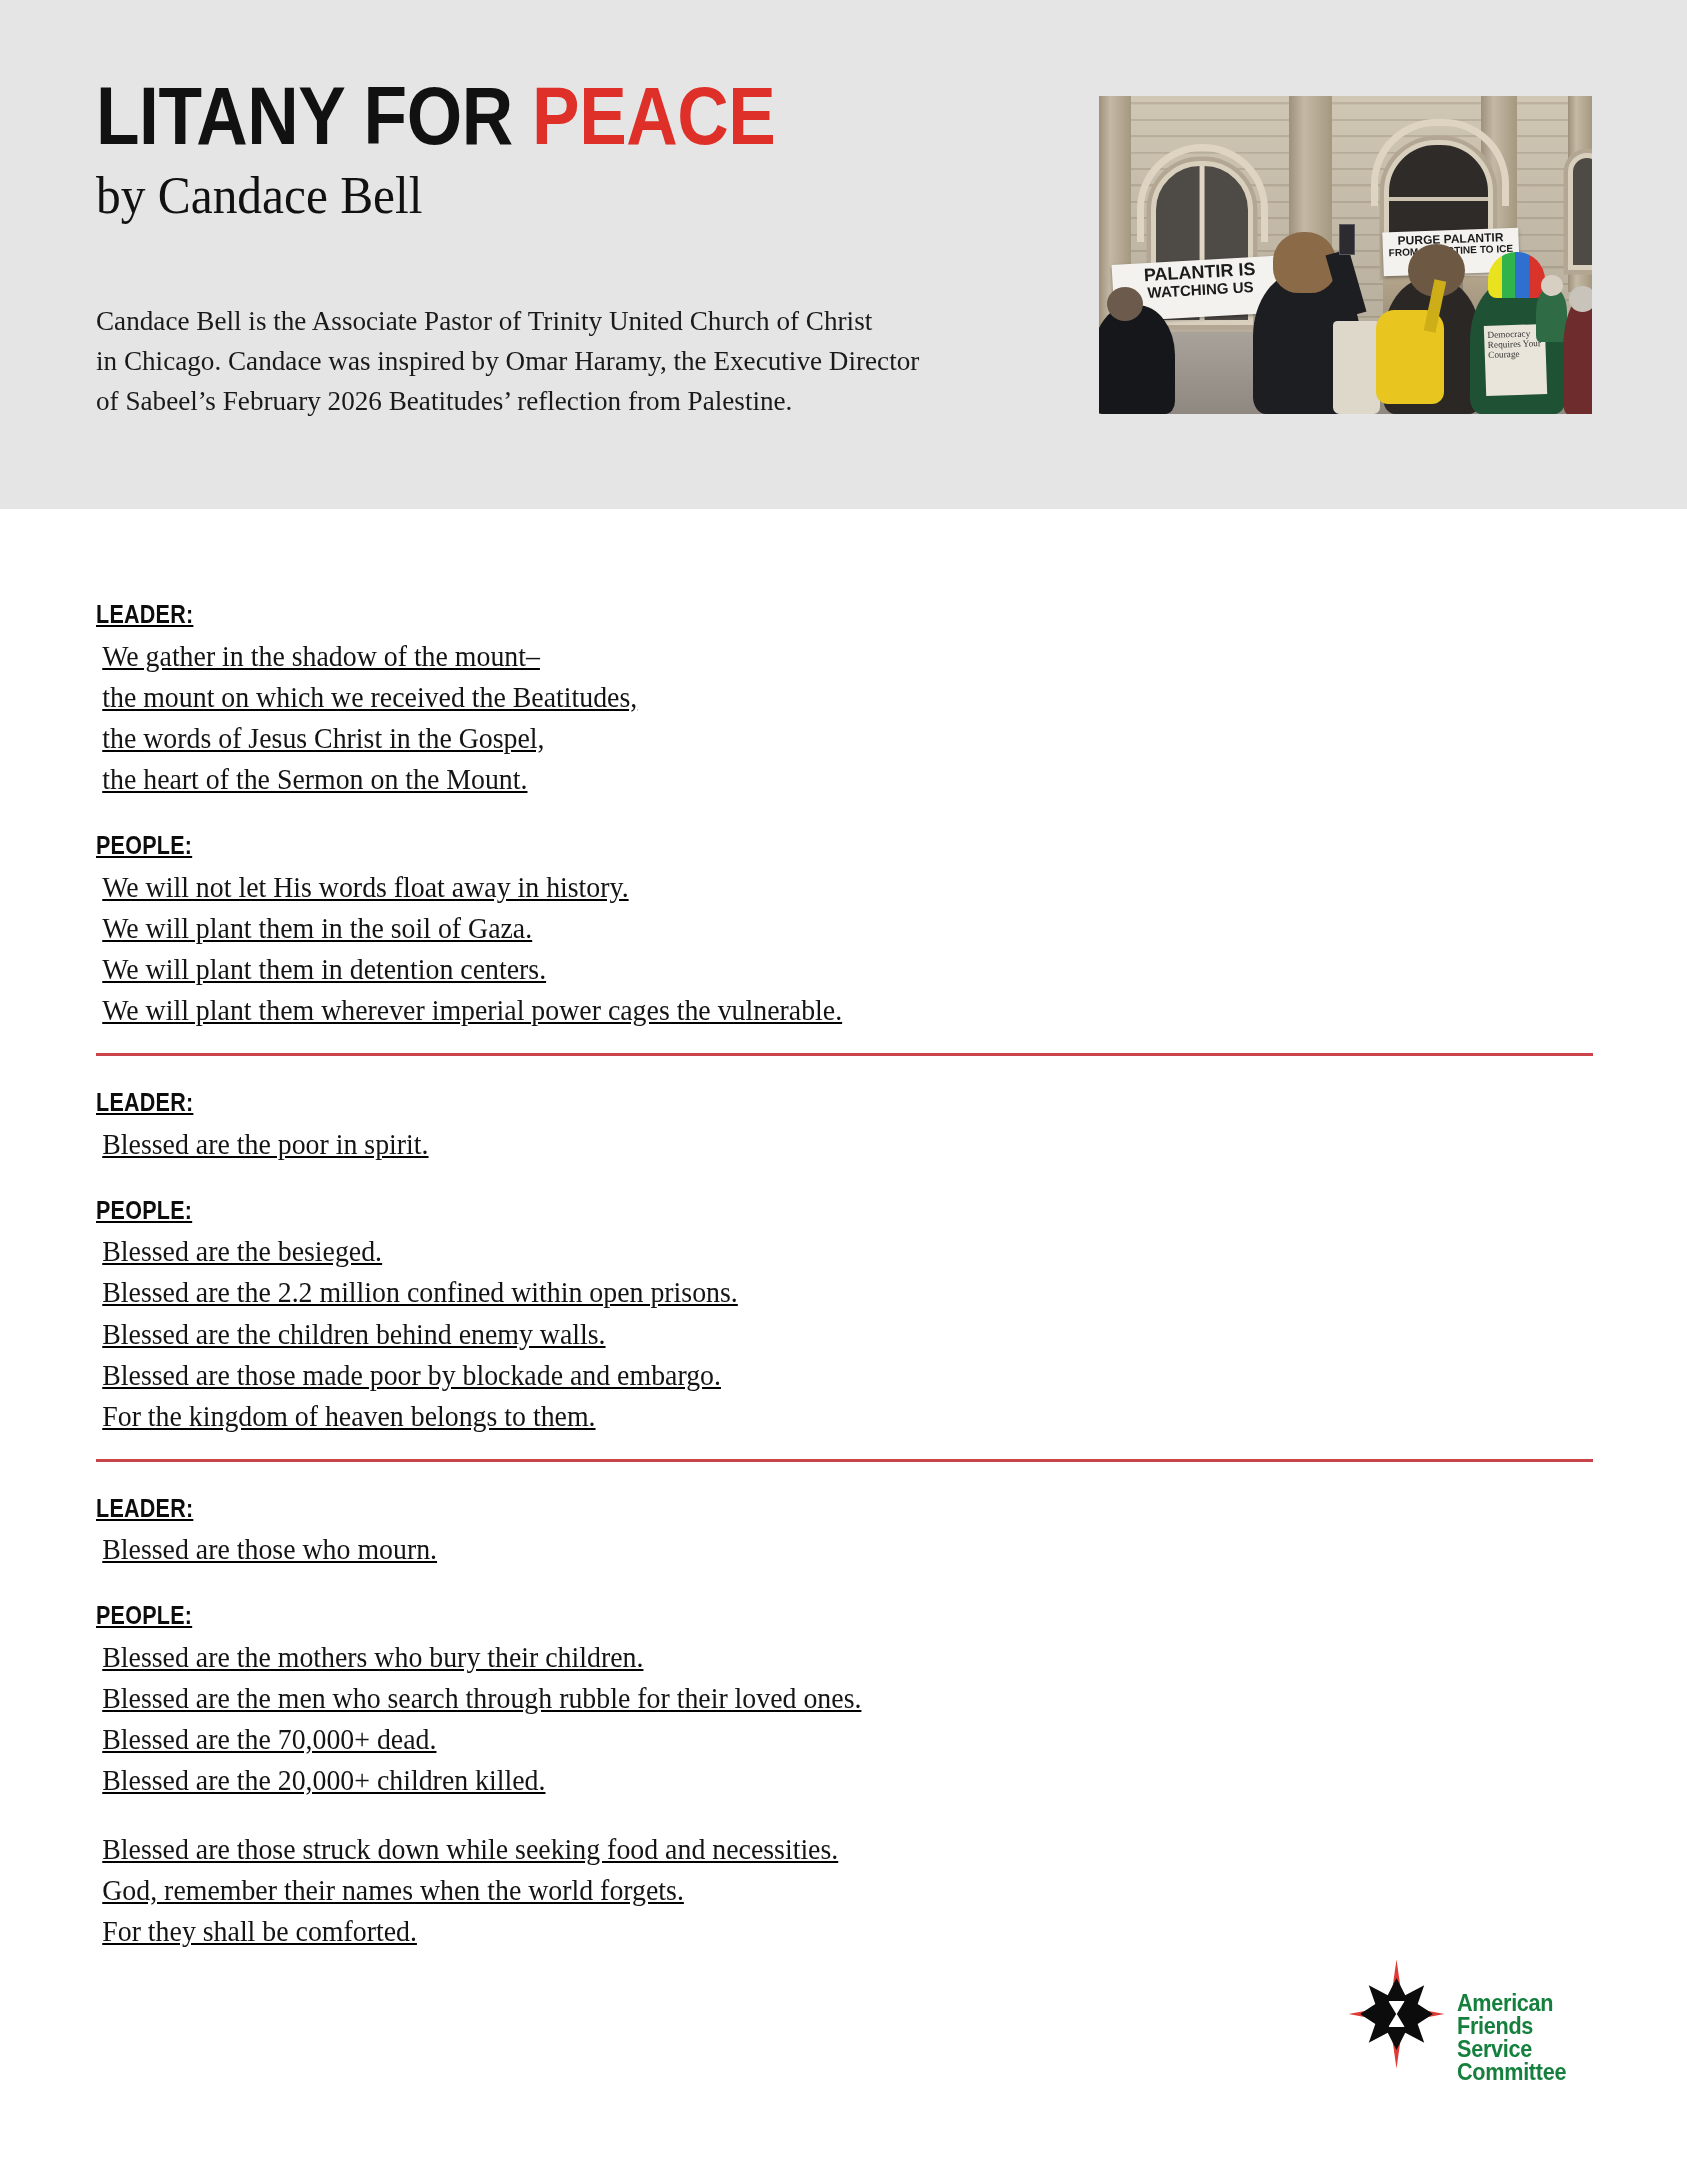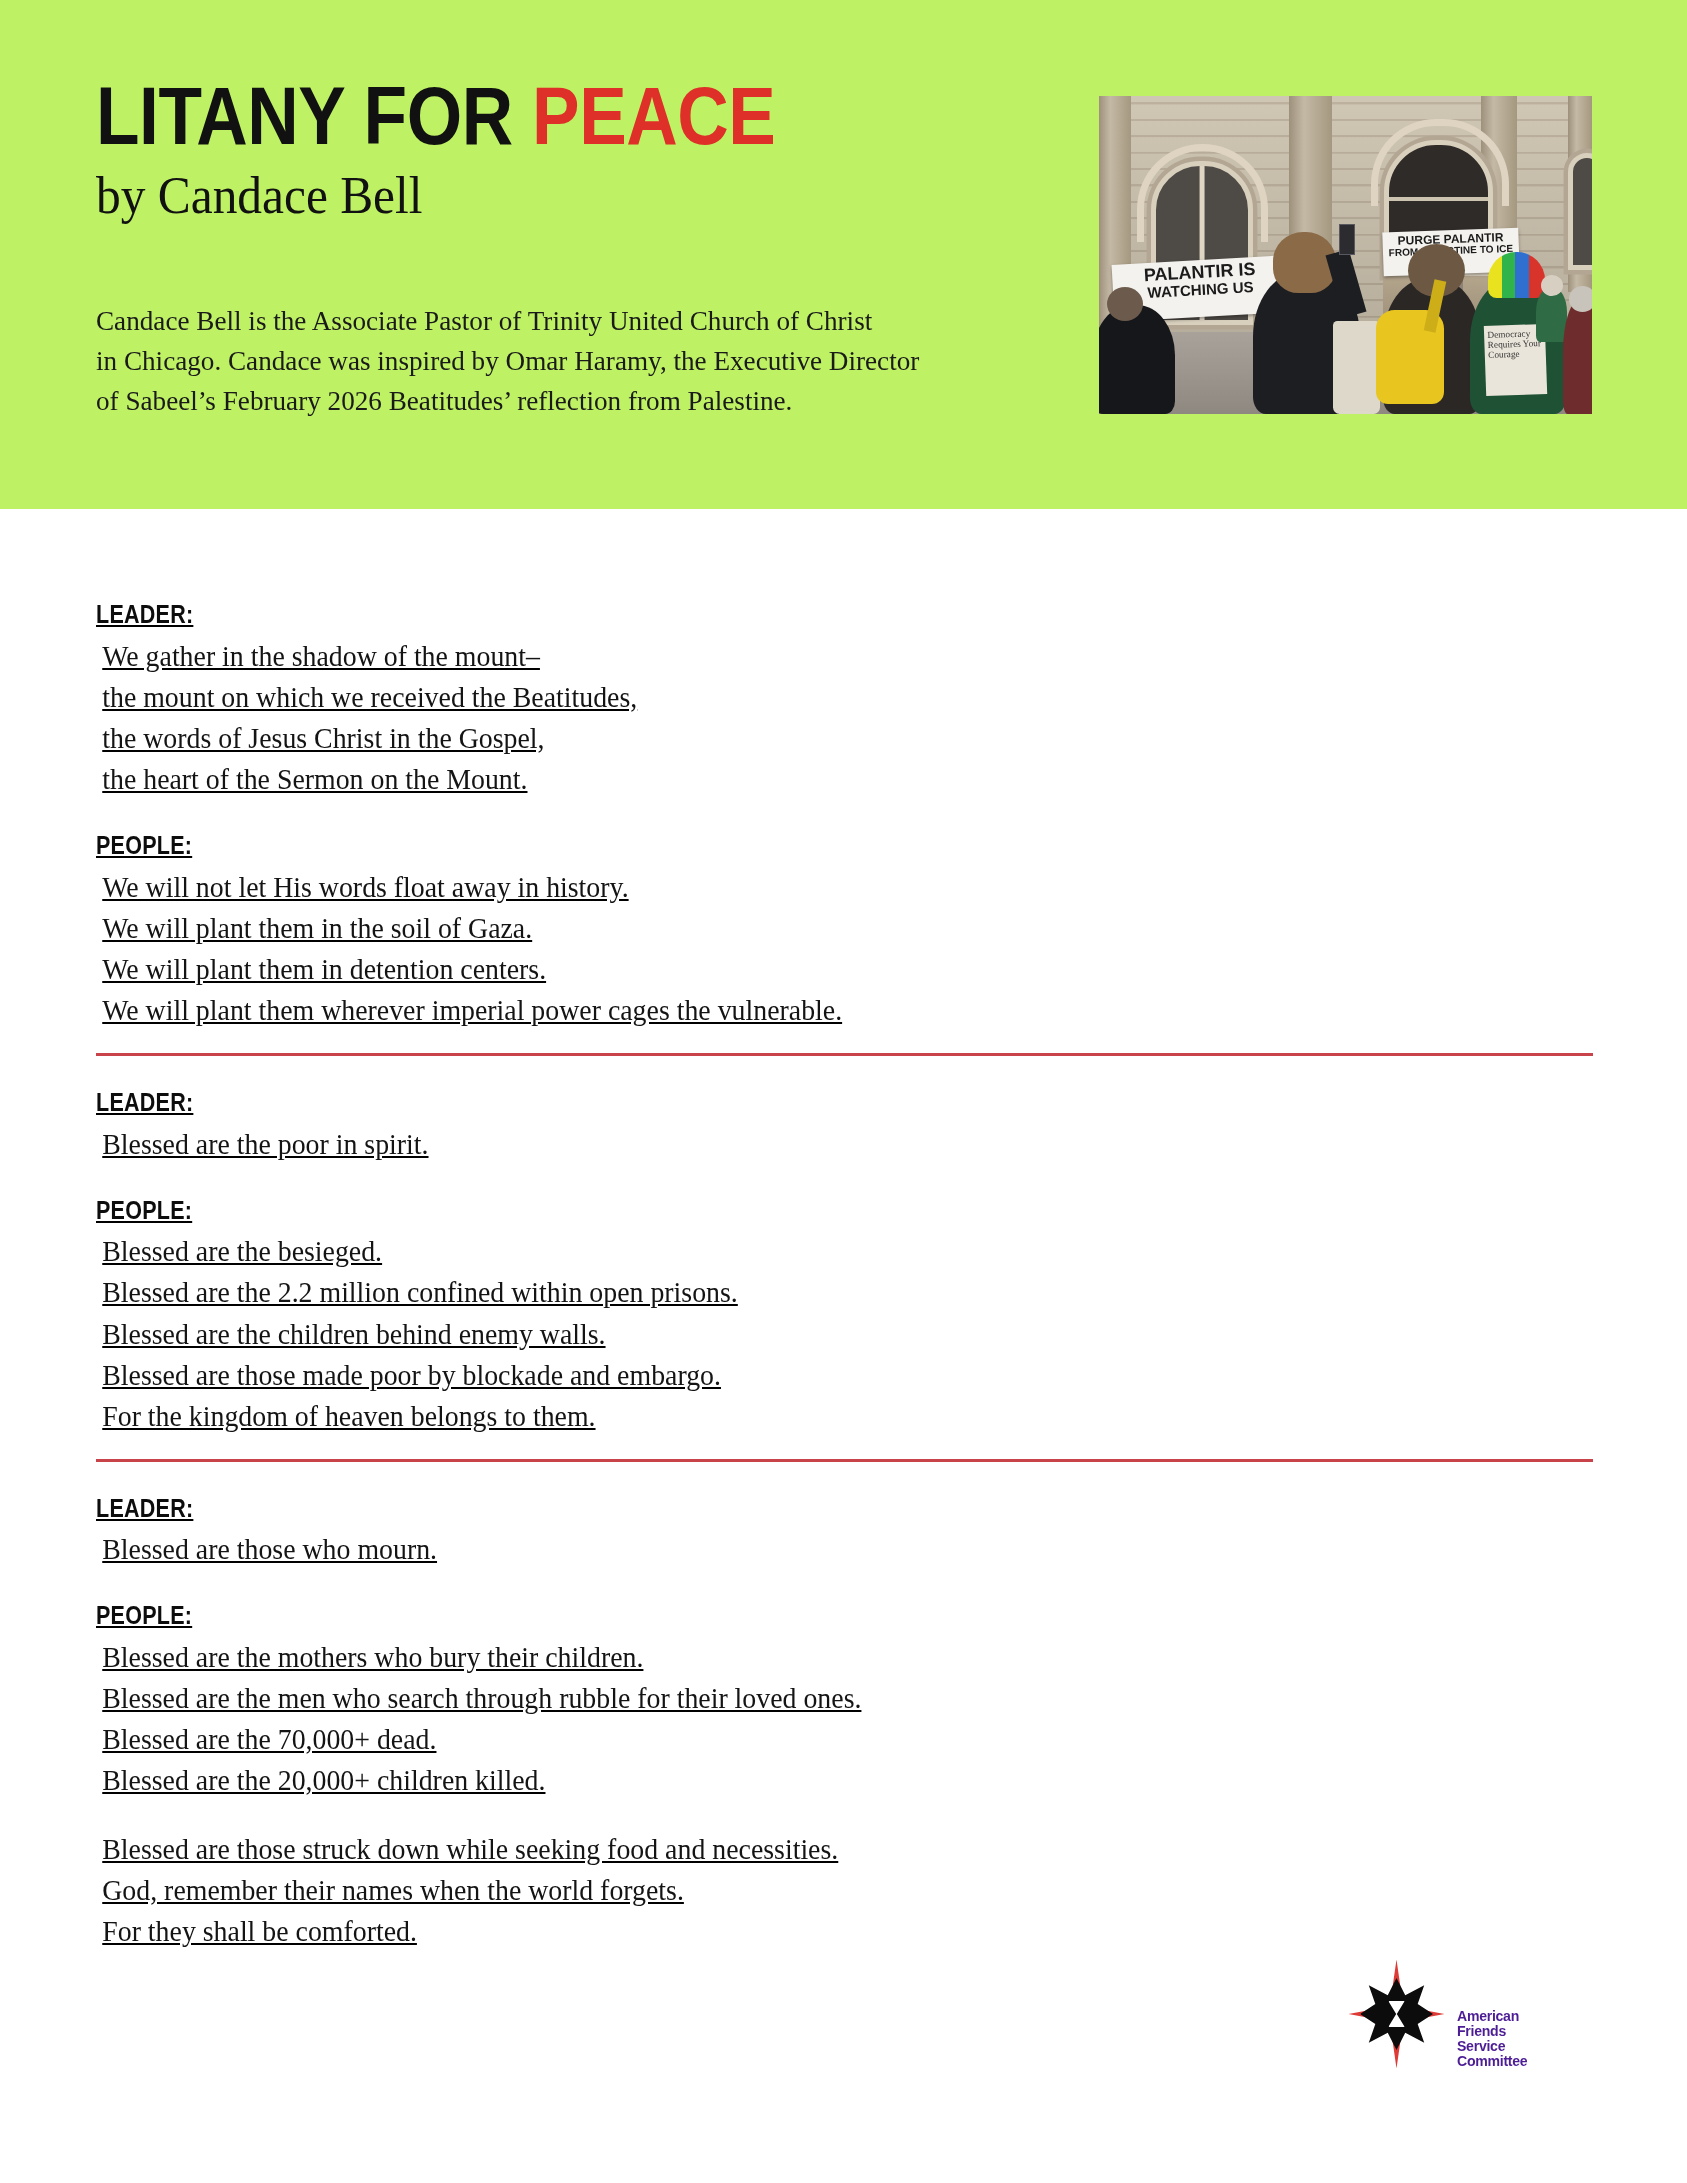--- a/index.html
+++ b/index.html
@@ -12,21 +12,21 @@
     overflow: hidden;
     position: relative;
   }
 
   
   .header-band {
     position: absolute;
     left: 0; top: 0;
     width: 1687px;
     height: 509px;
-    background: #bef264;
+    background: #e5e5e5;
   }
 
   .title-block {
     position: absolute;
     left: 96px;
     top: 76px;
     width: 961px;
   }
 
   .main-title {
@@ -286,23 +286,23 @@
   .hourglass {
     position: absolute; left: 50%; top: 50%;
     width: 16.4px; height: 26px;
     transform: translate(-50%,-50%);
     background: #ffffff;
     clip-path: polygon(0 0, 100% 0, 52% 50%, 100% 100%, 0 100%, 48% 50%);
   }
   .afsc-text {
     font-family: "Liberation Sans Narrow", "Liberation Sans", sans-serif;
     font-weight: bold;
-    font-size: 15px;
+    font-size: 23px;
     line-height: 1.0;
-    color: #4c1d95;
+    color: #15803d;
     letter-spacing: -0.3px;
     margin-top: 48px;
   }
   .afsc-text span { display: block; transform: scaleX(0.94); transform-origin: left center; }
 </style>
 </head>
 <body>
 
 <div class="header-band">
 

